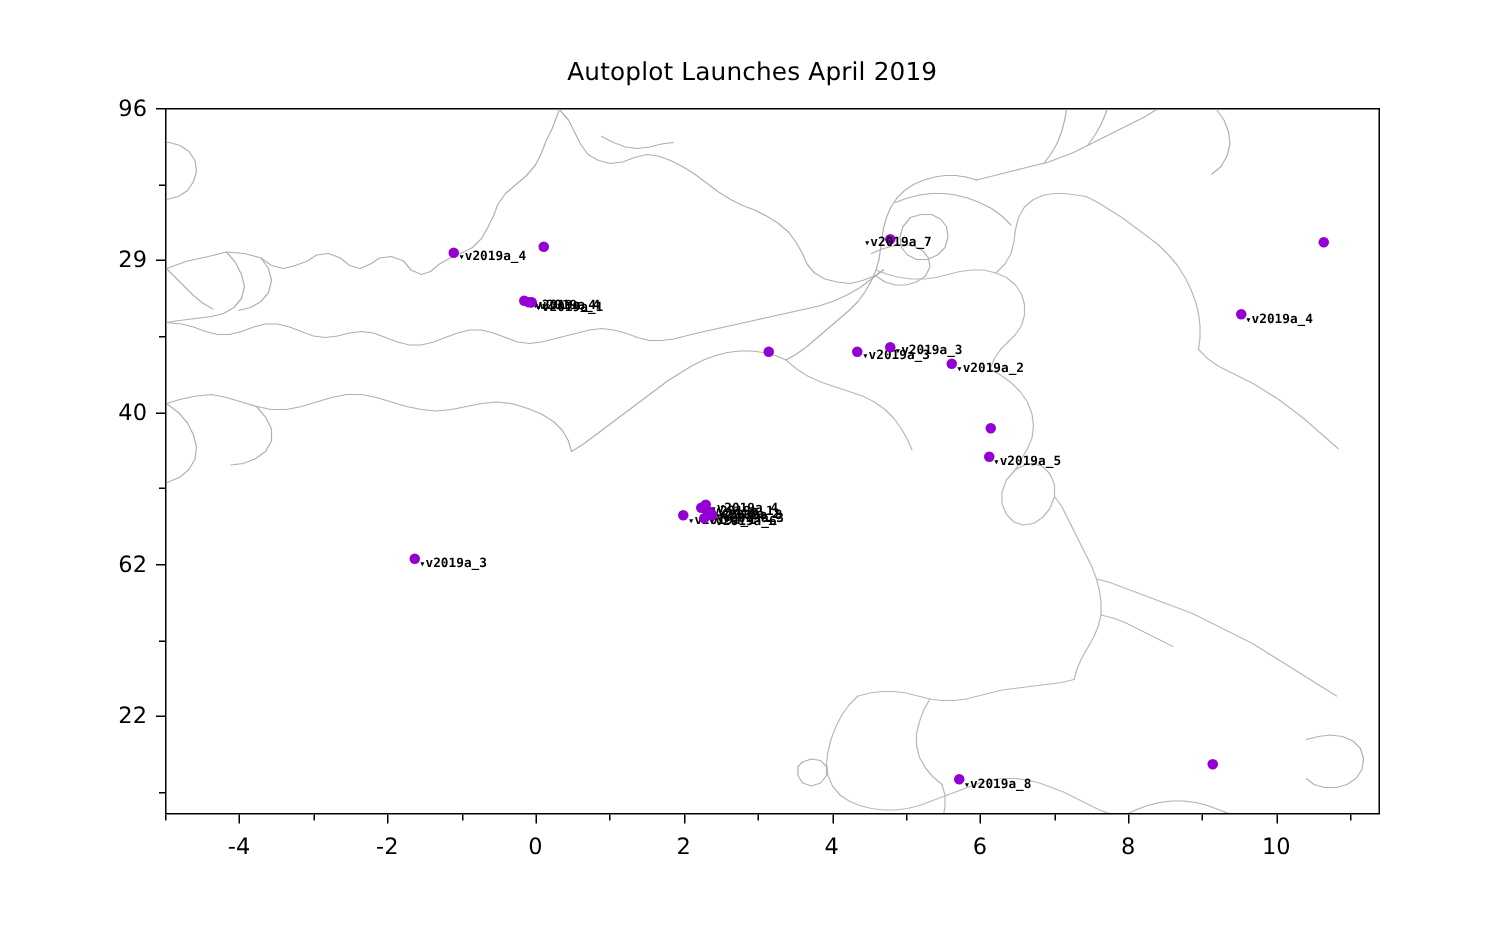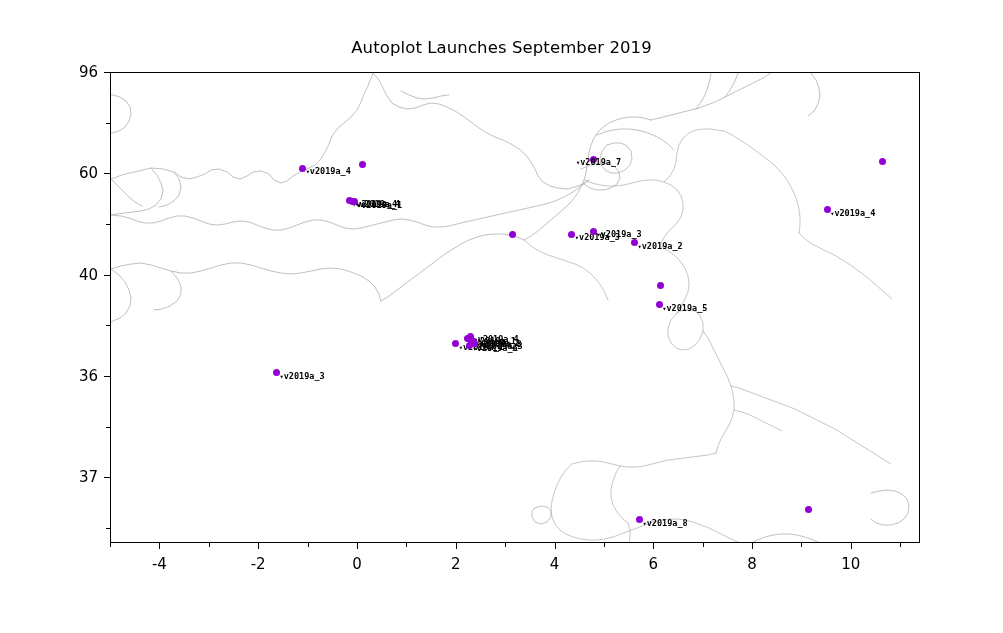--- a/index.html
+++ b/index.html
@@ -117,21 +117,21 @@
     text-align: right;
     transform: translateY(-50%);
     white-space: nowrap;
   }
 </style>
 </head>
 <body>
 
 <div id="figure">
 
-  <div id="title">Autoplot Launches September 2019</div>
+  <div id="title">Autoplot Launches April 2019</div>
 
   <div id="axes">
     <svg id="mapsvg" viewBox="0 0 810 471" preserveAspectRatio="none">
       <g>
 
         <path class="coast" d="M0,106 L14,101 L28,98 L40,95 L52,96 L63,99 L70,104 L78,106 L86,104 L94,101 L100,97 L108,96 L116,99 L122,104 L129,106 L136,103 L142,99 L150,98 L158,101 L163,107 L170,110 L176,108 L182,103 L189,99 L196,96 L204,92 L210,86 L214,79 L218,71 L221,63 L226,56 L233,50 L240,44 L246,37 L250,29 L253,21 L257,13 L260,5 L262,0"></path>
         <path class="coast" d="M262,0 L268,7 L272,15 L276,23 L281,30 L288,34 L296,36 L304,35 L312,32 L320,30 L328,31 L336,34 L344,38 L352,43 L360,49 L368,55 L376,60 L384,64 L392,67 L400,71 L408,76 L415,82 L420,89 L424,96 L427,103 L432,109 L439,113 L447,115 L456,116 L464,114 L472,111 L478,107"></path>
         <path class="coast" d="M478,107 L470,113 L462,119 L453,124 L444,128 L435,131 L426,133 L417,135 L408,137 L399,139 L390,141 L381,143 L372,145 L363,147 L354,149"></path>
         <path class="coast" d="M354,149 L346,151 L338,153 L330,154 L322,154 L314,152 L306,149 L298,147 L290,146 L282,147 L274,149 L266,151 L258,153 L250,155 L242,156 L234,155 L226,152 L218,149 L210,147 L202,147 L194,149 L186,152 L178,155 L170,157 L162,157 L154,155 L146,152 L138,149 L130,148 L122,149 L114,151 L106,152 L98,151 L90,148 L82,145 L74,143 L66,143 L58,145 L50,148 L42,150 L34,150 L26,148 L18,145 L10,143 L0,142"></path>
 
@@ -278,20 +278,20 @@
     </div>
   <div id="ticklabels">
       <div class="xlab" style="left: 159.39px; top: 555px;">-4</div>
       <div class="xlab" style="left: 258.171px; top: 555px;">-2</div>
       <div class="xlab" style="left: 356.951px; top: 555px;">0</div>
       <div class="xlab" style="left: 455.732px; top: 555px;">2</div>
       <div class="xlab" style="left: 554.512px; top: 555px;">4</div>
       <div class="xlab" style="left: 653.293px; top: 555px;">6</div>
       <div class="xlab" style="left: 752.073px; top: 555px;">8</div>
       <div class="xlab" style="left: 850.854px; top: 555px;">10</div>
-      <div class="ylab" style="top: 477.161px; left: 0px; width: 98px;">37</div>
-      <div class="ylab" style="top: 375.871px; left: 0px; width: 98px;">36</div>
+      <div class="ylab" style="top: 477.161px; left: 0px; width: 98px;">22</div>
+      <div class="ylab" style="top: 375.871px; left: 0px; width: 98px;">62</div>
       <div class="ylab" style="top: 274.581px; left: 0px; width: 98px;">40</div>
-      <div class="ylab" style="top: 173.29px; left: 0px; width: 98px;">60</div>
+      <div class="ylab" style="top: 173.29px; left: 0px; width: 98px;">29</div>
       <div class="ylab" style="top: 72px; left: 0px; width: 98px;">96</div>
     </div>
 
 </div>
 
 </body></html>

